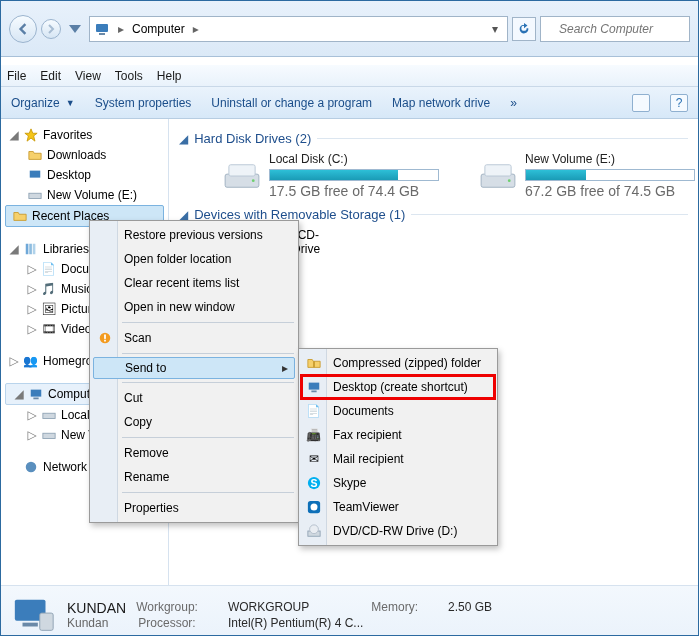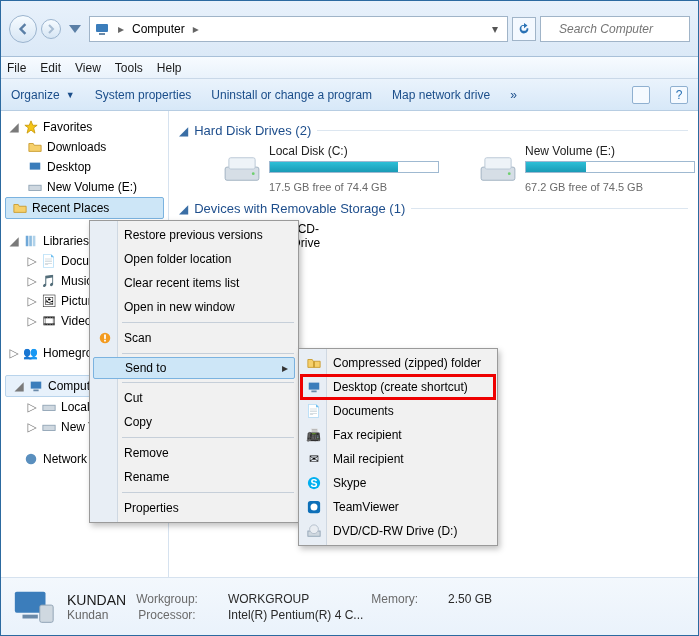--- a/index.html
+++ b/index.html
@@ -11,21 +11,21 @@
 .navbtn.small { width:20px; height:20px; }
 .addrbar { flex:1; height:26px; background:#fff; border:1px solid #a0b4c8; display:flex; align-items:center; padding:0 4px; gap:4px; }
 .addrbar .comp-icon { width:16px; height:16px; }
 .addrbar .bc-arrow { color:#666; padding:0 4px; }
 .addr-dd { width:16px; height:16px; display:flex; align-items:center; justify-content:center; color:#555; margin-left:auto; }
 .refresh-btn { width:24px; height:24px; border:1px solid #a0b4c8; background:#f4f9ff; display:flex; align-items:center; justify-content:center; color:#2a5f9e; cursor:pointer; }
 .searchbox { width:150px; height:26px; border:1px solid #a0b4c8; background:#fff; display:flex; align-items:center; padding:0 18px; color:#888; }
 .searchbox input { border:none; outline:none; width:100%; font-style:italic; color:#777; }
 
 
-.menubar { height:22px; background:linear-gradient(#f7fbff,#e9f2fb); border-bottom:1px solid #c9d8e8; display:flex; align-items:center; padding:0 6px; gap:14px; }
+.menubar { height:22px; background:linear-gradient(#f7fbff,#e9f2fb); border-bottom:1px solid #c9d8e8; display:flex; align-items:center; padding:0 6px; gap:14px;margin-top:8px; }
 .menubar span { color:#1a1a1a; cursor:default; }
 
 
 .toolbar { height:32px; background:linear-gradient(#eaf3fc,#d7e8f8); border-bottom:1px solid #b7cde2; display:flex; align-items:center; padding:0 10px; gap:20px; color:#1b4e8a; }
 .toolbar .tb-item { cursor:pointer; display:flex; align-items:center; gap:6px; }
 .tb-spacer { flex:1; }
 .tb-icon { width:18px; height:18px; border:1px solid #8fb0d0; border-radius:2px; background:#f5faff; }
 
 
 .body { display:flex; height: calc(100% - 56px - 22px - 32px - 58px); }
@@ -42,21 +42,21 @@
 .section-header .exp2 { color:#3a6ea5; }
 .section-title { color:#1e4e8c; font-size:13px; }
 .section-line { flex:1; height:1px; background:#dce6f0; }
 .drives { display:flex; gap:40px; margin:6px 0 8px 44px; }
 .drive { width:240px; }
 .drive .d-head { display:flex; align-items:center; gap:8px; }
 .drive .d-icon { width:38px; height:30px; }
 .drive .d-name { color:#222; margin-bottom:3px; }
 .drive .d-bar { width:170px; height:12px; border:1px solid #9fb9d1; background:#fff; position:relative; }
 .drive .d-bar-fill { position:absolute; inset:0 auto 0 0; background:linear-gradient(#2dbfd7,#1a9bb6); }
-.drive .d-free { color:#6a6a6a; font-size:11px; margin-top:8px; }
+.drive .d-free { color:#6a6a6a; font-size:14px; margin-top:2px; }
 .dev-item { display:flex; align-items:center; gap:8px; margin-left:44px; margin-top:4px; }
 
 
 .ctxmenu { position:absolute; background:#f1f1f1; border:1px solid #9a9a9a; box-shadow:2px 3px 6px rgba(0,0,0,.25); padding:2px; z-index:50; }
 .ctxmenu .iconcol { position:absolute; left:0; top:0; bottom:0; width:28px; background:#e8eef5; border-right:1px solid #cfd8e2; }
 .ctxmenu .items { position:relative; }
 .ctx-item { display:flex; align-items:center; height:24px; padding:0 20px 0 32px; gap:8px; cursor:default; white-space:nowrap; position:relative; }
 .ctx-item.sep { height:1px; background:#c6cfd9; margin:3px 2px 3px 30px; padding:0; }
 .ctx-item .sm-icon { position:absolute; left:5px; width:16px; height:16px; display:flex; align-items:center; justify-content:center; }
 .ctx-item .sub-arrow { position:absolute; right:6px; color:#333; }

